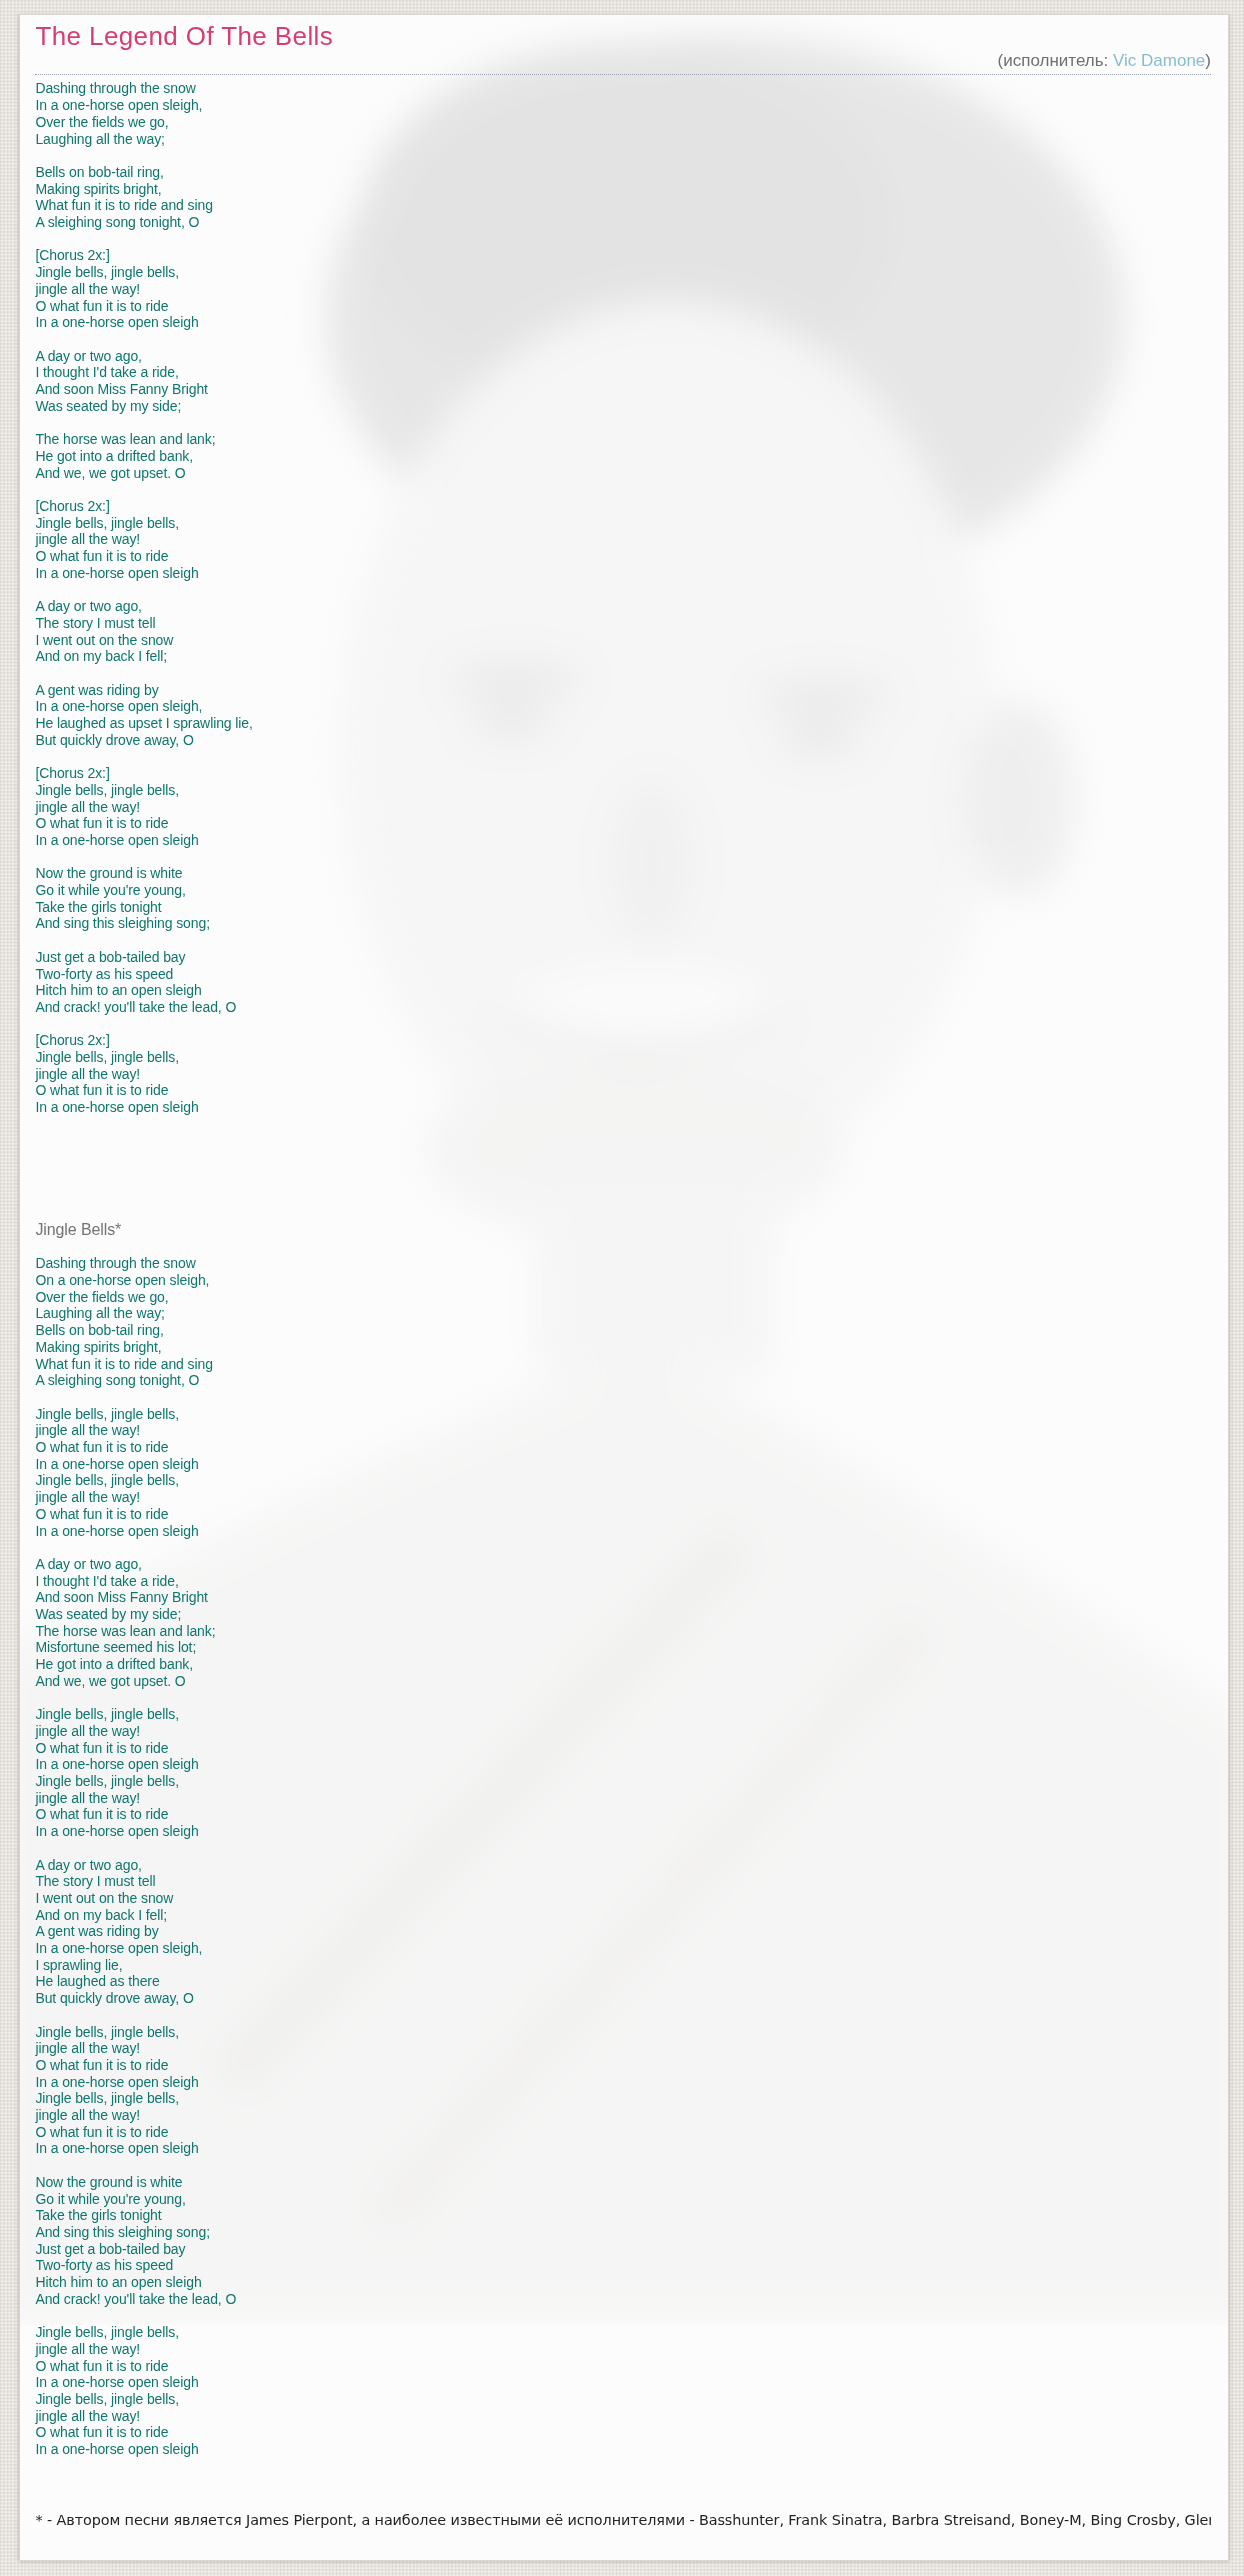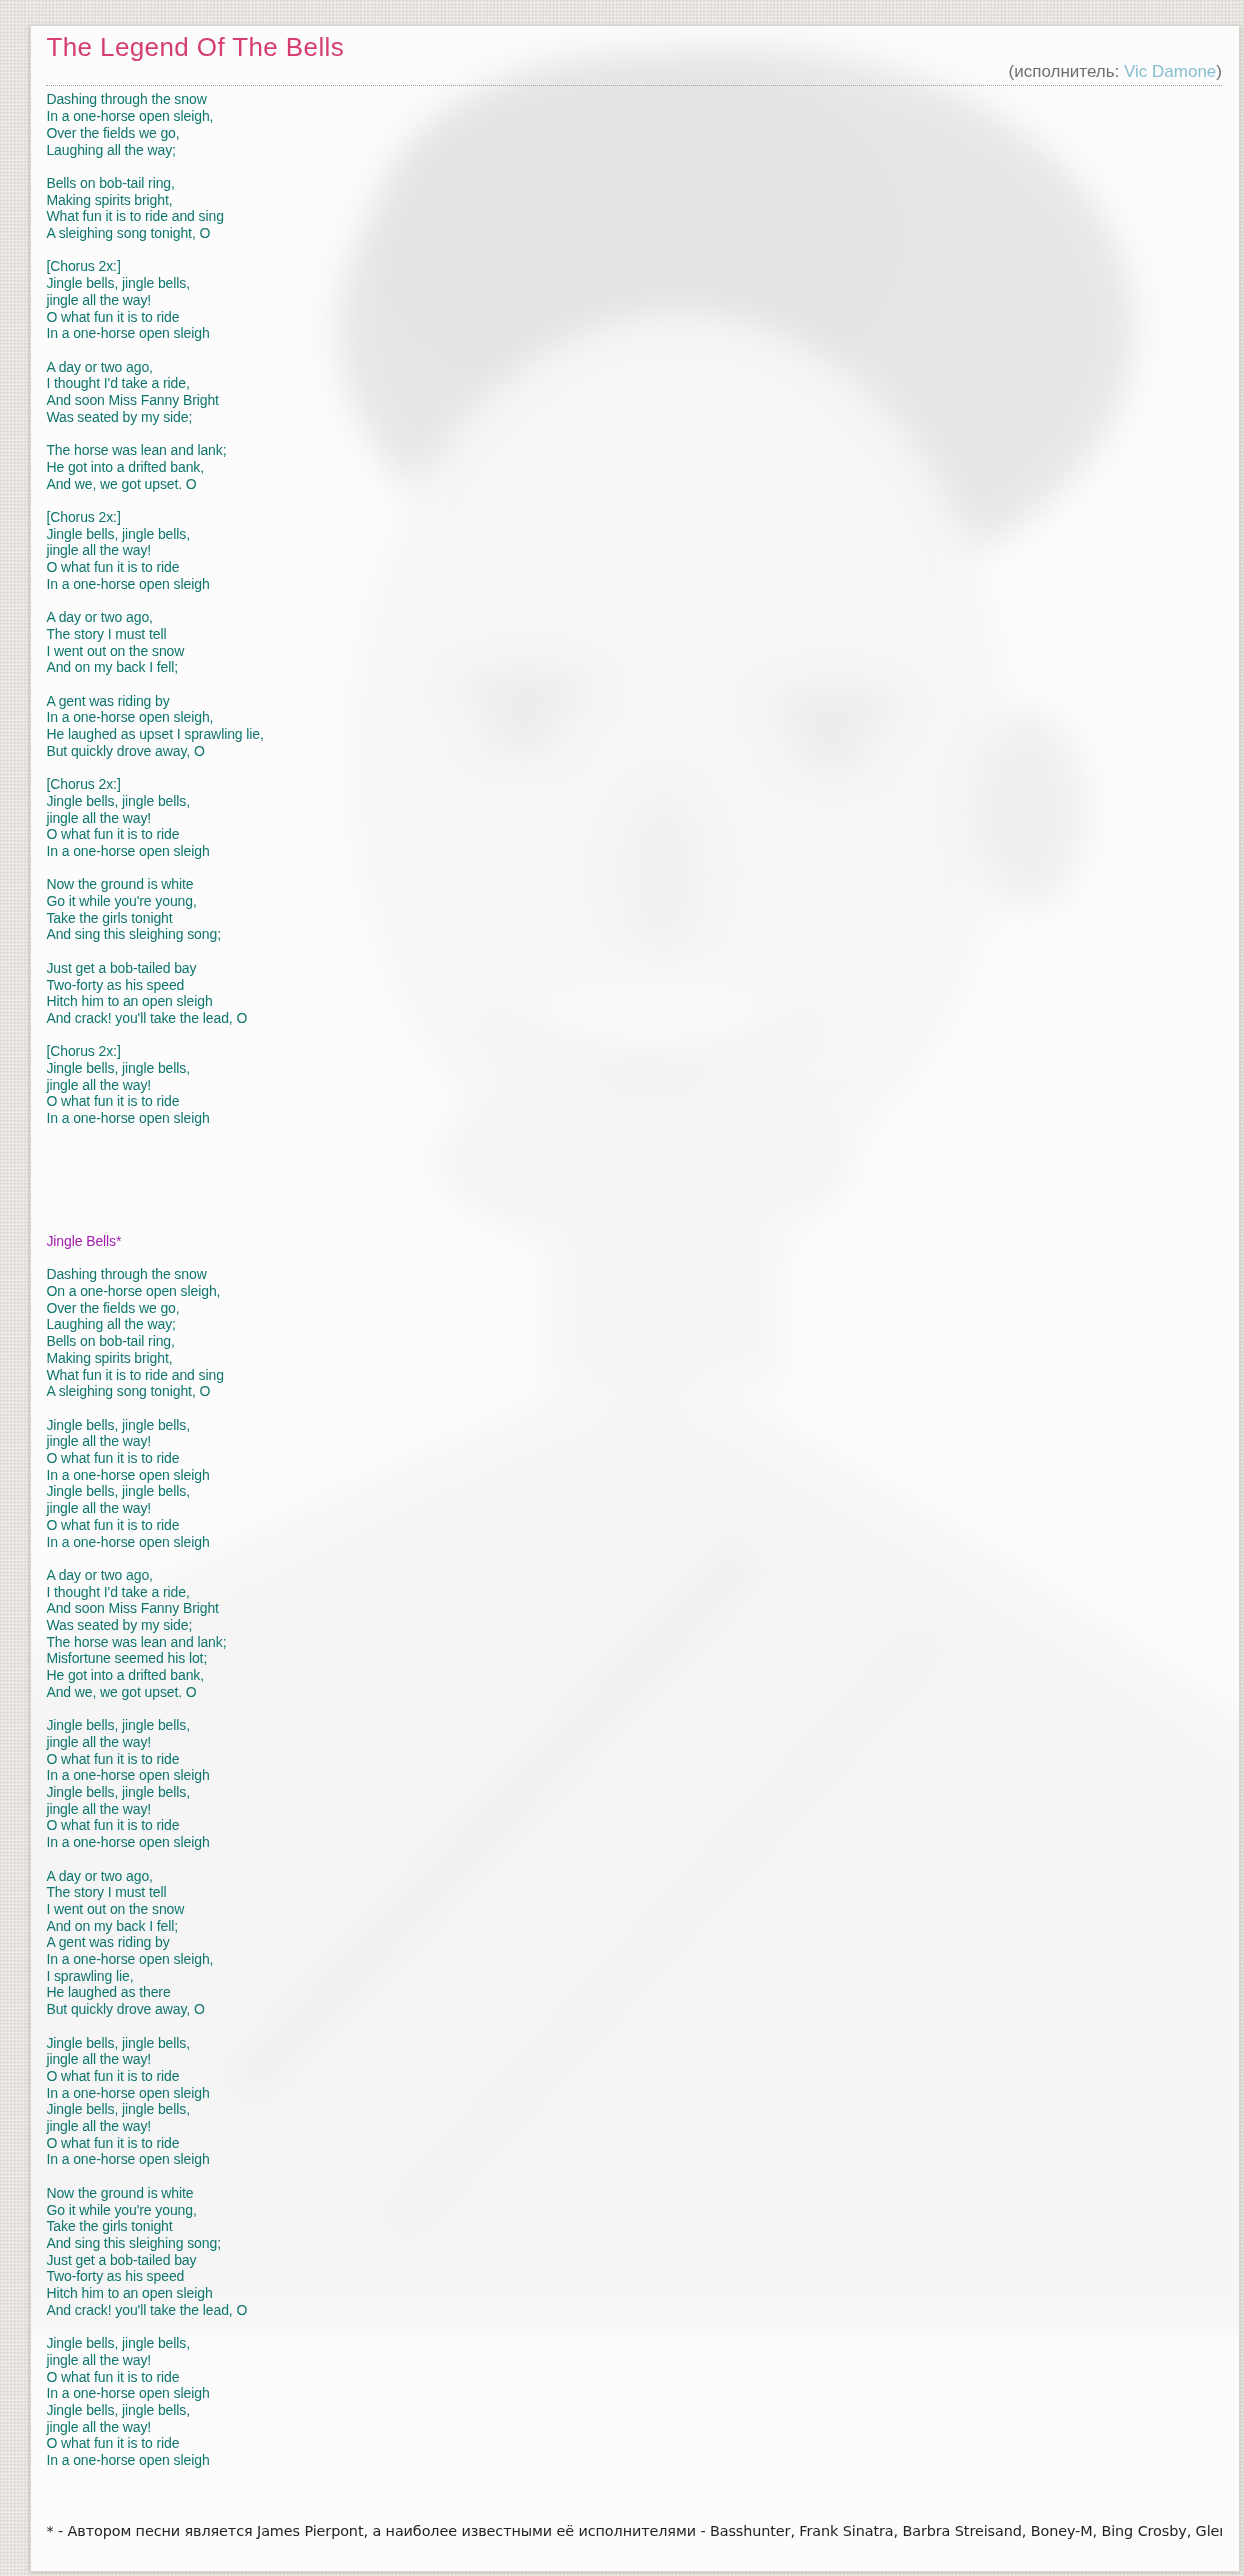--- a/index.html
+++ b/index.html
@@ -11,27 +11,26 @@
     background-color:#e8e5e1;
     background-image:
       radial-gradient(circle at 0.7px 0.7px, #d9d5cf 0.7px, transparent 1px),
       radial-gradient(circle at 0.7px 0.7px, #f4f2ee 0.7px, transparent 1px);
     background-size:3.5px 3.5px, 3.5px 3.5px;
     background-position:0 0, 1.4px 2.1px;
   }
 
   .card {
     position:absolute;
-    left:30px; top:14px;
+    left:19px; top:14px;
     width:1210px; height:2547px;
     background:#fcfcfc;
     border:0.7px solid #d9d5cf;
     box-shadow:0 0.7px 4.2px rgba(110,100,90,0.38);
     overflow:hidden;
-    margin-top:11px;
   }
 
   .portrait {
     position:absolute;
     top:0; right:0;
     z-index:1;
     pointer-events:none;
   }
 
   .content {
@@ -67,25 +66,25 @@
     margin-top:5.6px;
     font-size:14px;
     line-height:16.7px;
     letter-spacing:-0.1px;
     color:#0f766e;
   }
   .stanza { margin:0 0 16.7px 0; }
   .line { white-space:pre; }
 
   .version-heading {
-    font-size:14px;
+    font-size:16px;
     line-height:16.7px;
     font-weight:400;
     letter-spacing:-0.1px;
-    color:#a21caf;
+    color:#737373;
     margin:106px 0 16.7px 0;
   }
 
   .footnote {
     margin-top:53px;
     font-family:"DejaVu Sans", sans-serif;
     font-size:14.4px;
     line-height:19px;
     letter-spacing:-0.1px;
     color:#232323;

